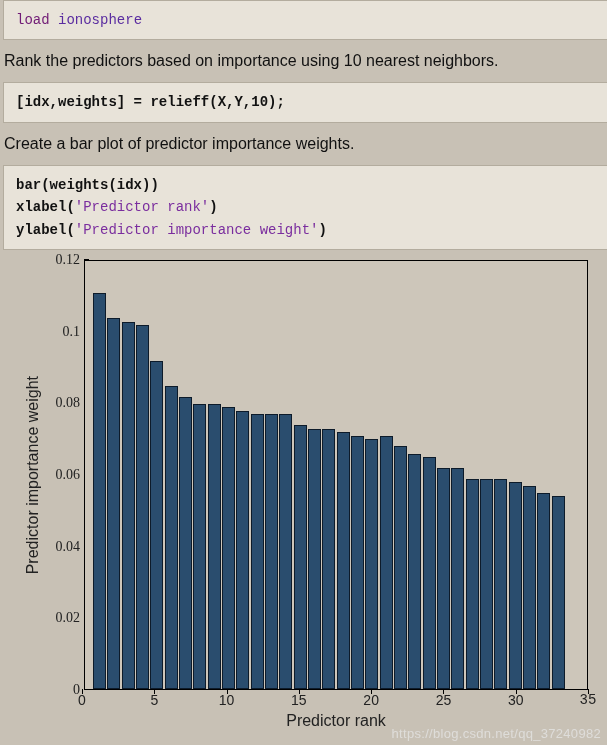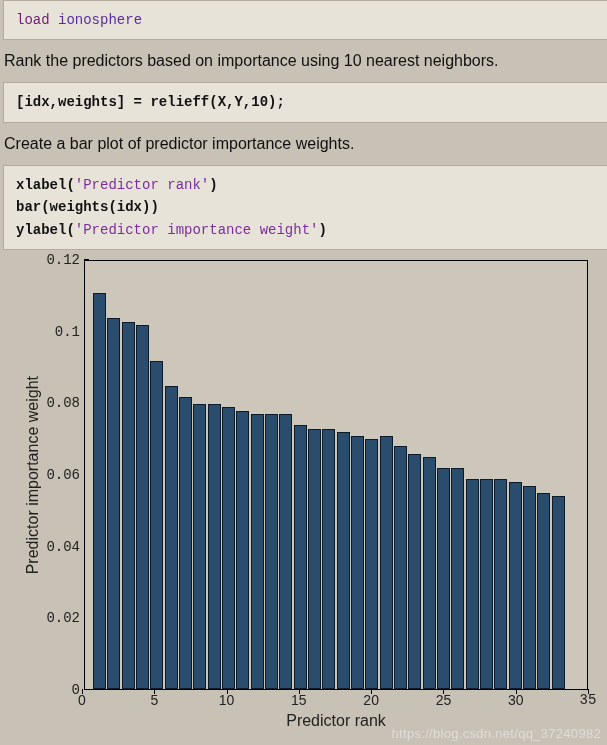--- a/index.html
+++ b/index.html
@@ -55,21 +55,21 @@
   .yaxis-ticks {
     width: 42px;
     position: relative;
     font-size: 14px;
     color: #222;
   }
   .ytick {
     position: absolute;
     right: 4px;
     transform: translateY(50%);
-    font-family: Liberation Mono, monospace;
+    font-family: Liberation Serif, serif;
   }
   .plot-frame {
     flex: 1;
     border: 1px solid #000;
     background: #cdc6ba;
     position: relative;
     margin-right: 2px;
   }
   .bars {
     position: absolute;
@@ -148,22 +148,22 @@
 
 <p class="prose">Rank the predictors based on importance using 10 nearest neighbors.</p>
 
 <div class="code-block">
   <div class="code-line" id="code2-line"><span class="plain">[idx,weights] = relieff(X,Y,10);</span></div>
 </div>
 
 <p class="prose">Create a bar plot of predictor importance weights.</p>
 
 <div class="code-block" id="code3-block">
+    <div class="code-line"><span class="plain">bar(weights(idx))</span></div>
     <div class="code-line"><span class="plain">xlabel(</span><span class="string">'Predictor rank'</span><span class="plain">)</span></div>
-    <div class="code-line"><span class="plain">bar(weights(idx))</span></div>
     <div class="code-line"><span class="plain">ylabel(</span><span class="string">'Predictor importance weight'</span><span class="plain">)</span></div>
   </div>
 
 <div class="chart-wrap">
   <div class="chart-body">
     <div class="ylabel">Predictor importance weight</div>
     <div class="yaxis-ticks" id="yaxis">
         <div class="ytick" style="bottom: 0%;">0</div>
         <div class="ytmark" style="bottom: 0%;"></div>
         <div class="ytick" style="bottom: 16.6667%;">0.02</div>

